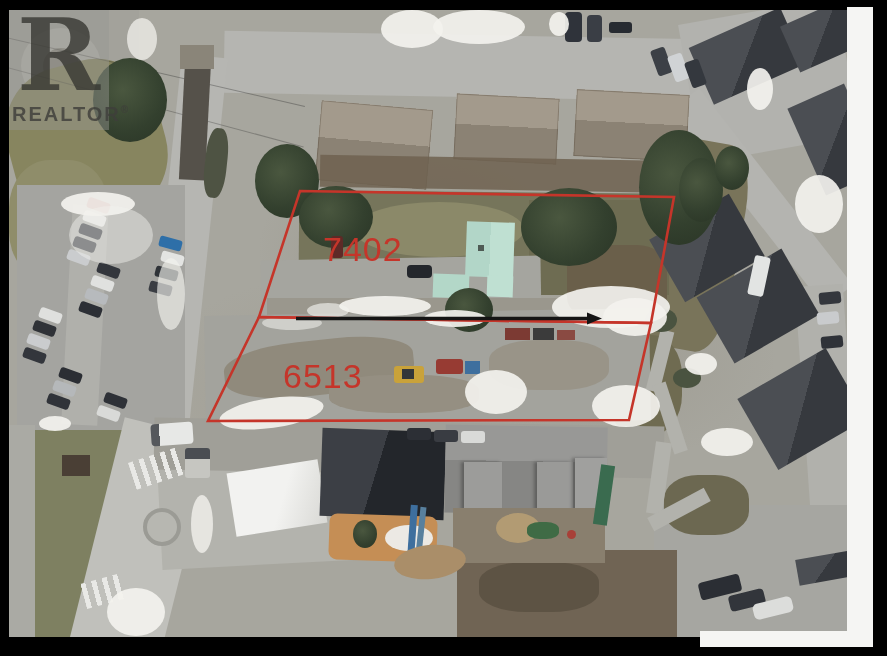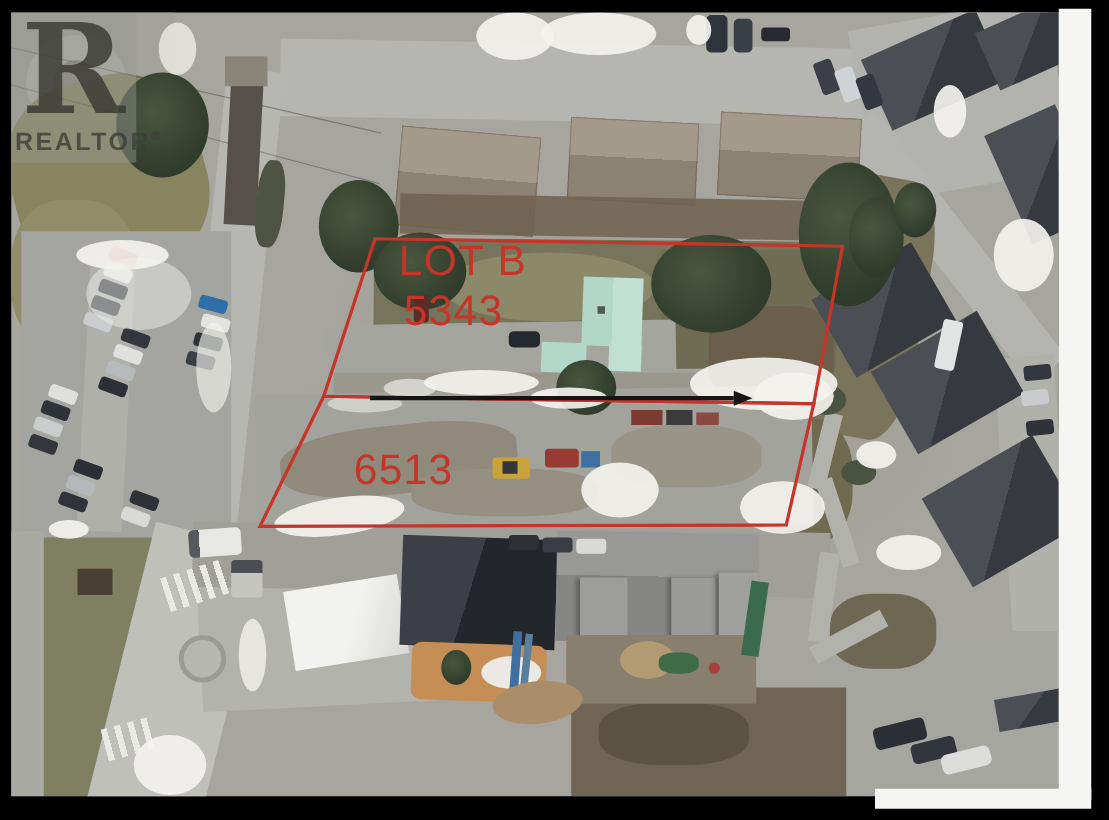--- a/index.html
+++ b/index.html
@@ -204,22 +204,21 @@
     <i class="r snow" style="left:98px;top:578px;width:58px;height:48px;"></i>
     <i class="r snow" style="left:182px;top:485px;width:22px;height:58px;opacity:.85;"></i>
 
     <svg width="838" height="627" viewBox="0 0 838 627" style="position:absolute;left:0;top:0;">
       <polygon class="lotline" points="291,181 665,187 642,313 250,307"></polygon>
       <polygon class="lotline" points="250,307 642,313 620,410 199,411"></polygon>
       <path class="arrowshaft" d="M287,308.5 H578"></path>
       <polygon class="arrowhead" points="578,302.5 593,308.5 578,314.5"></polygon>
     </svg>
 
-    <div class="lot-label" style="left:310px;top:182px;">LOT B</div>
-    <div class="lot-label" style="left:314px;top:222px;">5343</div>
+    <div class="lot-label" style="left:314px;top:222px;">7402</div>
     <div class="lot-label" style="left:274px;top:349px;">6513</div>
 
     <div class="wm">
       <div class="wm-r">R</div>
       <div class="wm-t"><span>REALTOR</span><span class="reg">®</span></div>
     </div>
 
   </div>
 
   <i class="r edge" style="left:847px;top:7px;width:26px;height:633px;"></i>

